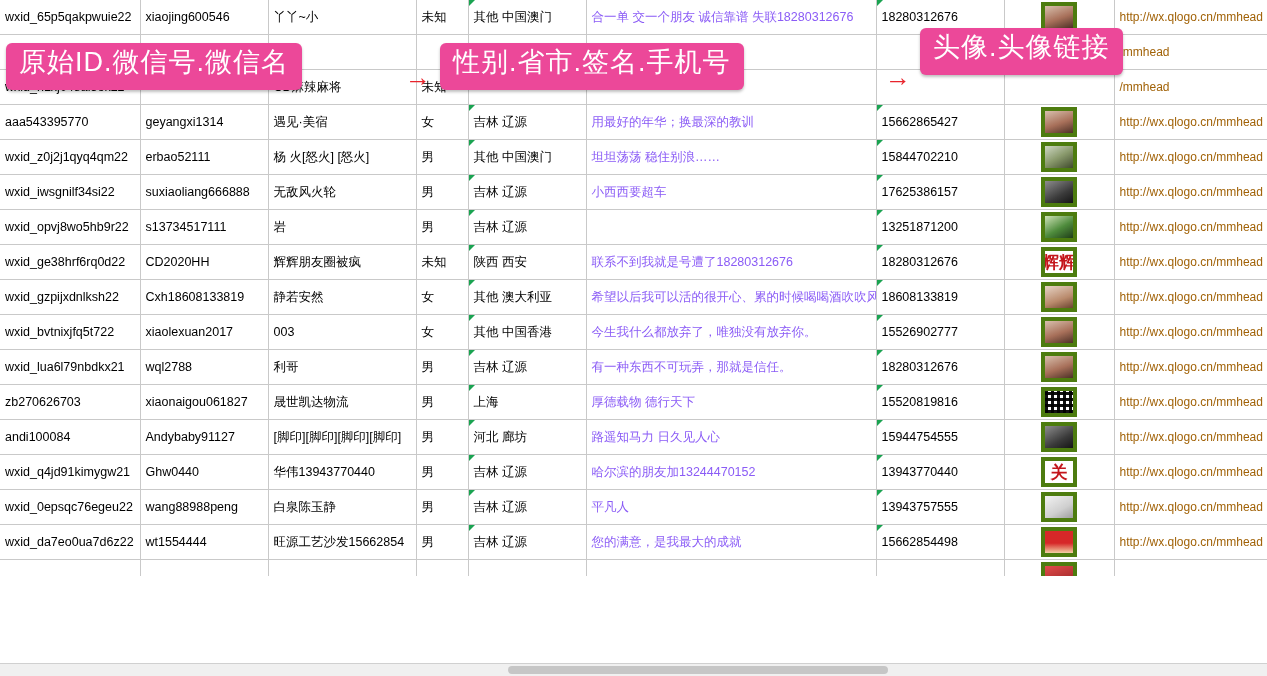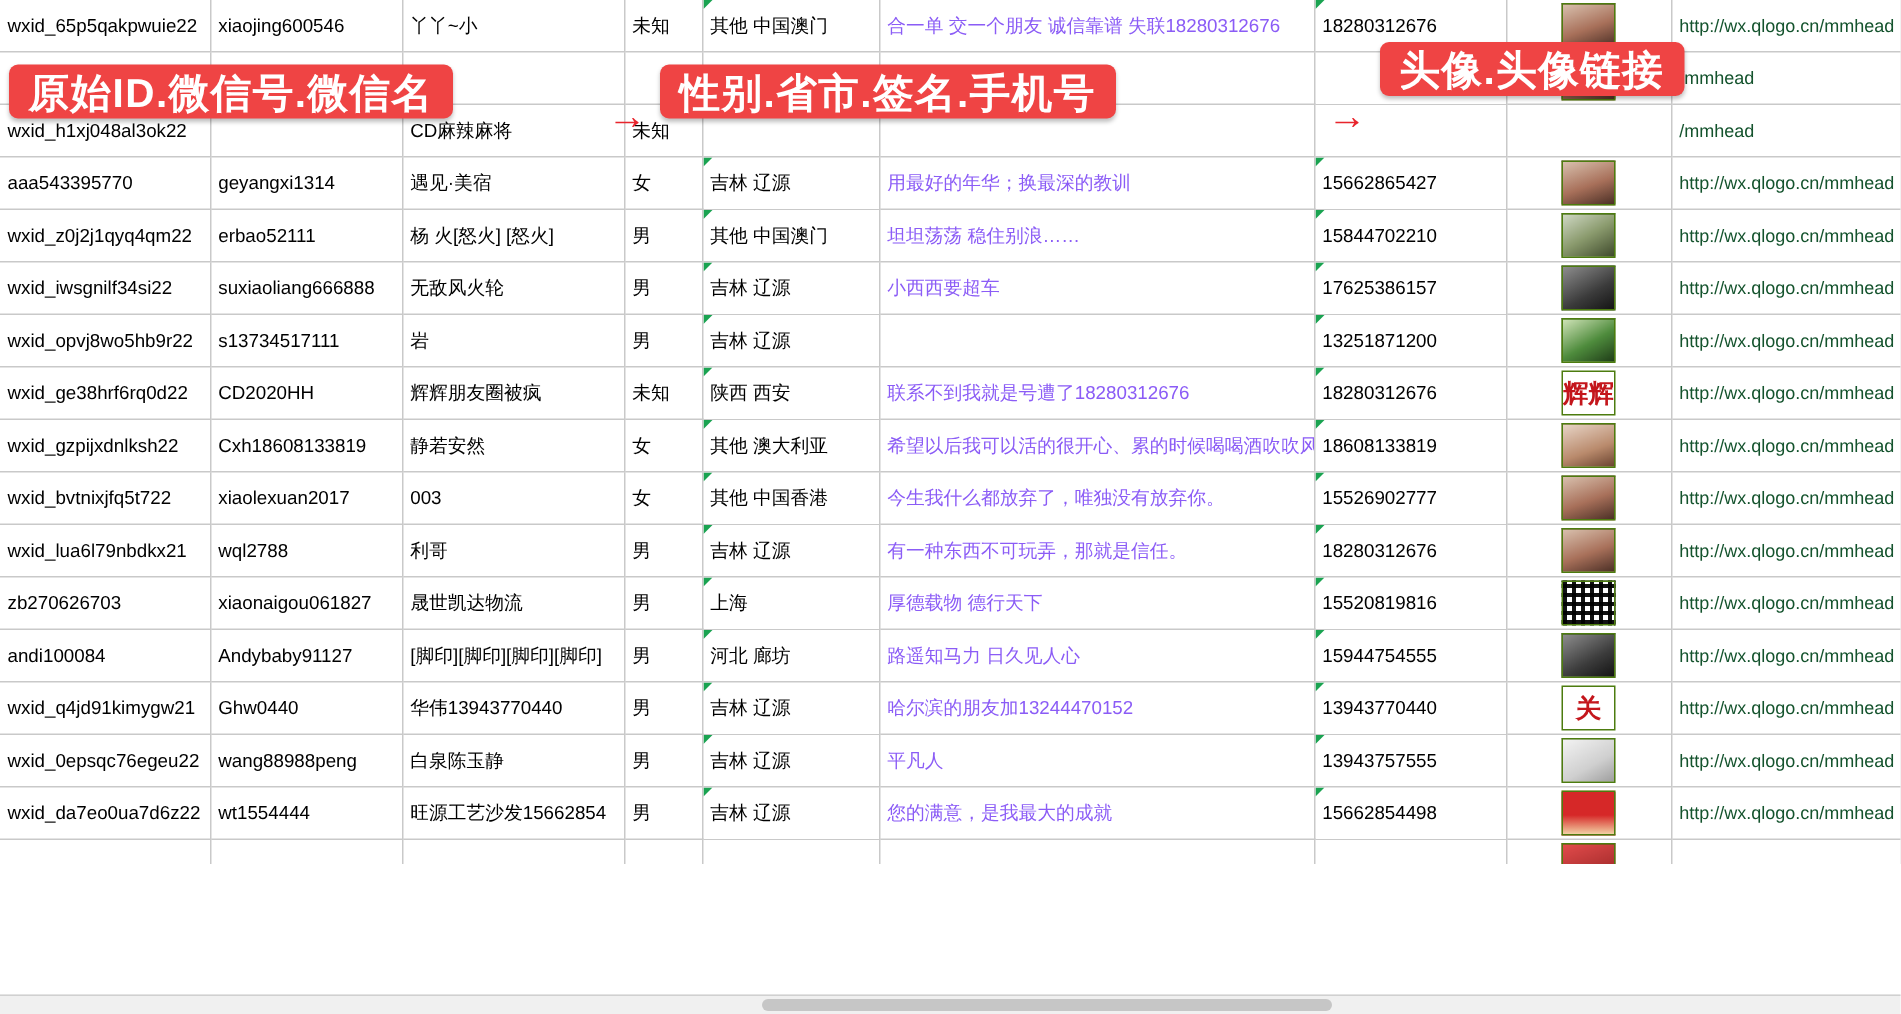--- a/index.html
+++ b/index.html
@@ -47,21 +47,21 @@
   col.c-wx      { width: 128px; }
   col.c-name    { width: 148px; }
   col.c-sex     { width: 52px; }
   col.c-prov    { width: 118px; }
   col.c-sign    { width: 290px; }
   col.c-phone   { width: 128px; }
   col.c-avatar  { width: 110px; }
   col.c-link    { width: 153px; }
 
   td.sign { color: #8b5cf6; }
-  td.link { color: #14532d; font-size: 12px; }
+  td.link { color: #a16207; font-size: 12px; }
 
   
   td.prov {
     position: relative;
     margin-left: 21px;
   }
   td.prov .tri {
     position: absolute;
     left: 0;
     top: 0;
@@ -82,35 +82,35 @@
     border-top: 6px solid #1aa351;
     border-right: 6px solid transparent;
   }
 
   
   .avatar {
     width: 36px;
     height: 30px;
     display: block;
     margin: 0 auto;
-    border: 1px solid #4d7c0f;
+    border: 4px solid #4d7c0f;
     box-sizing: border-box;
     overflow: hidden;
     position: relative;
   }
 
   
   .banner {
     position: absolute;
-    background: #ef4444;
+    background: #ec4899;
     color: #ffffff;
-    font-weight: bold;
+    font-weight: normal;
     font-size: 27px;
     letter-spacing: 1px;
-    padding: 5px 13px 1px 13px;
+    padding: 5px 13px 12px 13px;
     border-radius: 6px;
     box-shadow: 0 2px 3px rgba(0,0,0,0.25);
     white-space: nowrap;
     line-height: 1.1;
     font-family: "Liberation Sans", sans-serif;
   }
   #banner-a { left: 6px;  top: 43px; }
   #banner-b { left: 440px; top: 43px; }
   #banner-c { left: 920px; top: 28px; }
 

